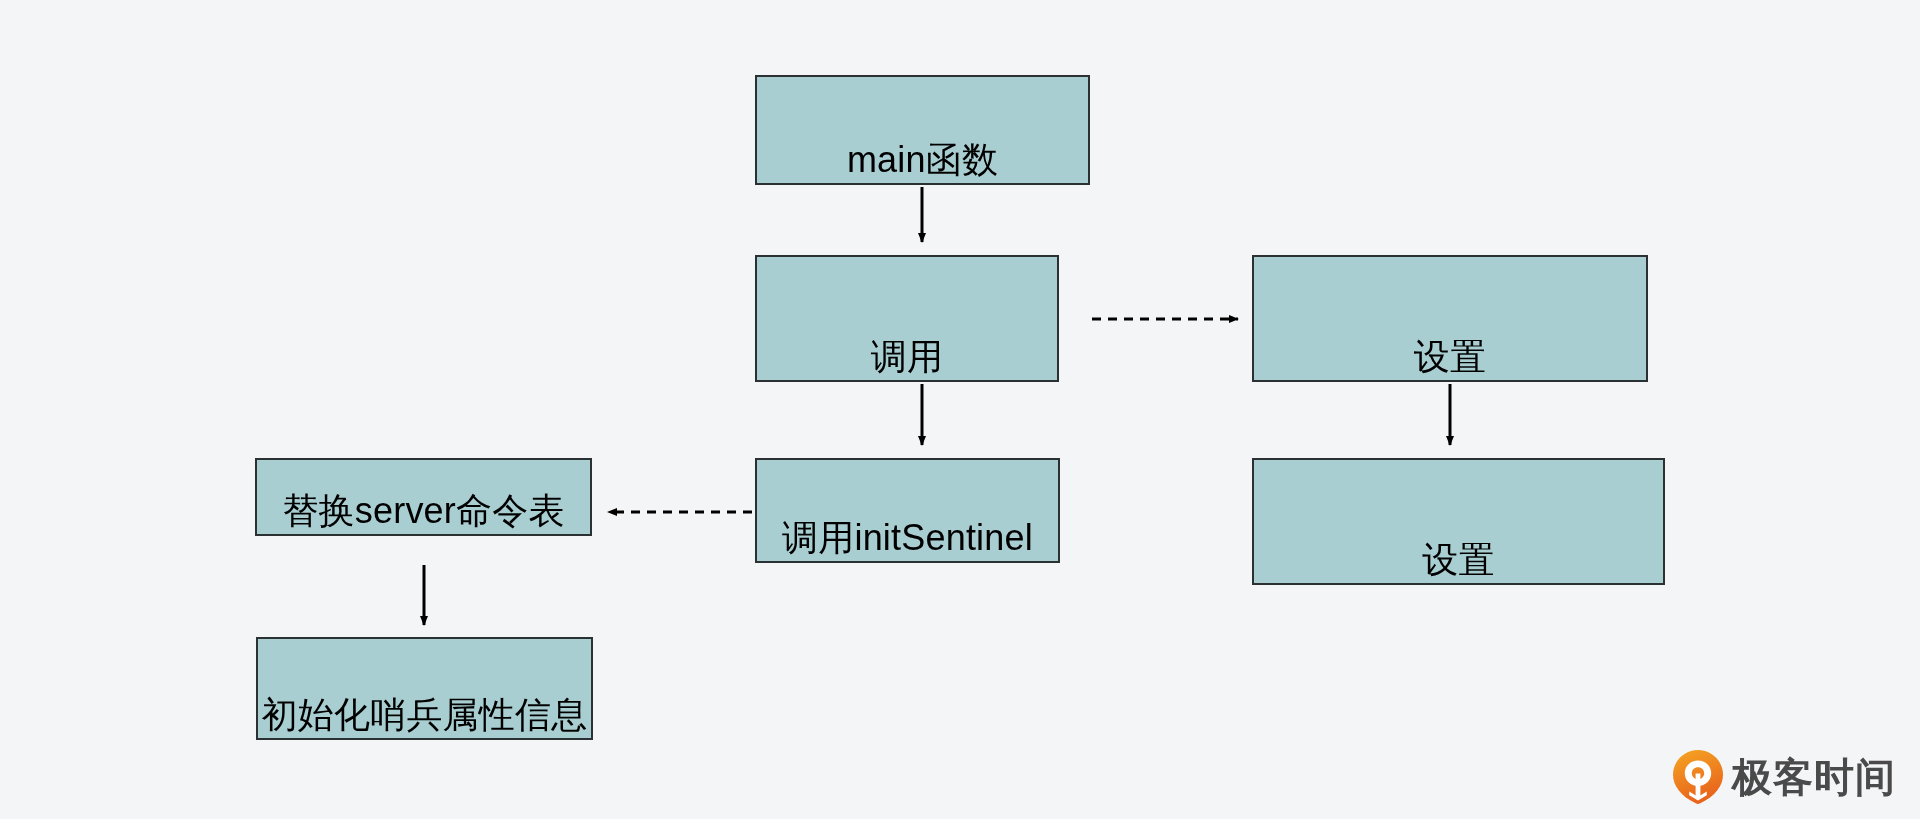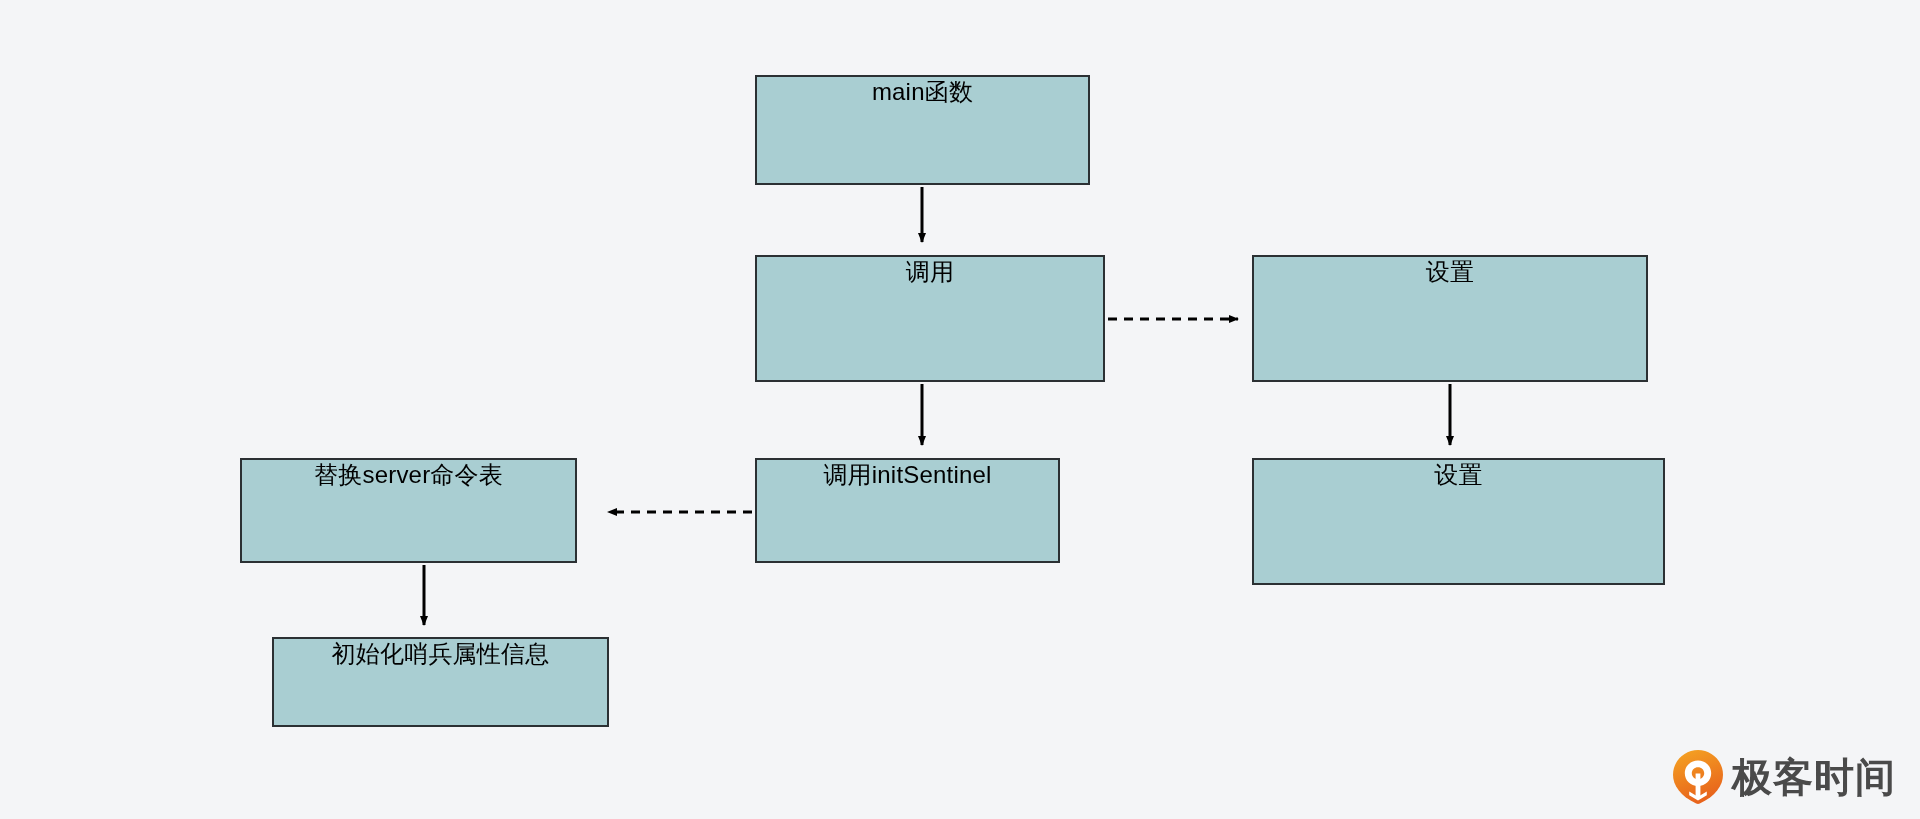--- a/index.html
+++ b/index.html
@@ -23,40 +23,40 @@
 
   
   .node {
     position: absolute;
     box-sizing: border-box;
     background: #a9ced2;
     border: 2px solid #2b3033;
     display: flex;
     flex-direction: column;
     align-items: center;
-    justify-content: flex-start;
+    justify-content: flex-end;
     color: #000000;
-    font-size: 24px;
+    font-size: 36px;
     line-height: 1.28;
     text-align: center;
     white-space: nowrap;
     letter-spacing: 0.2px;
   }
   .node .line {
     display: block;
   }
 
   
   #node-main          { left: 755px;  top: 75px;  width: 335px; height: 110px; }
-  #node-initcfg       { left: 755px;  top: 255px; width: 350px; height: 127px; }
+  #node-initcfg       { left: 755px;  top: 255px; width: 304px; height: 127px; }
   #node-port          { left: 1252px; top: 255px; width: 396px; height: 127px; }
   #node-protected     { left: 1252px; top: 458px; width: 413px; height: 127px; }
   #node-initsentinel  { left: 755px;  top: 458px; width: 305px; height: 105px; }
-  #node-cmdtable      { left: 240px;  top: 458px; width: 337px; height: 105px; }
-  #node-attrinit      { left: 256px;  top: 637px; width: 337px; height: 90px; margin-left: 16px; }
+  #node-cmdtable      { left: 255px;  top: 458px; width: 337px; height: 78px; }
+  #node-attrinit      { left: 256px;  top: 637px; width: 337px; height: 103px; }
 
   
   #connectors {
     position: absolute;
     left: 0;
     top: 0;
     width: 1920px;
     height: 819px;
     pointer-events: none;
   }

